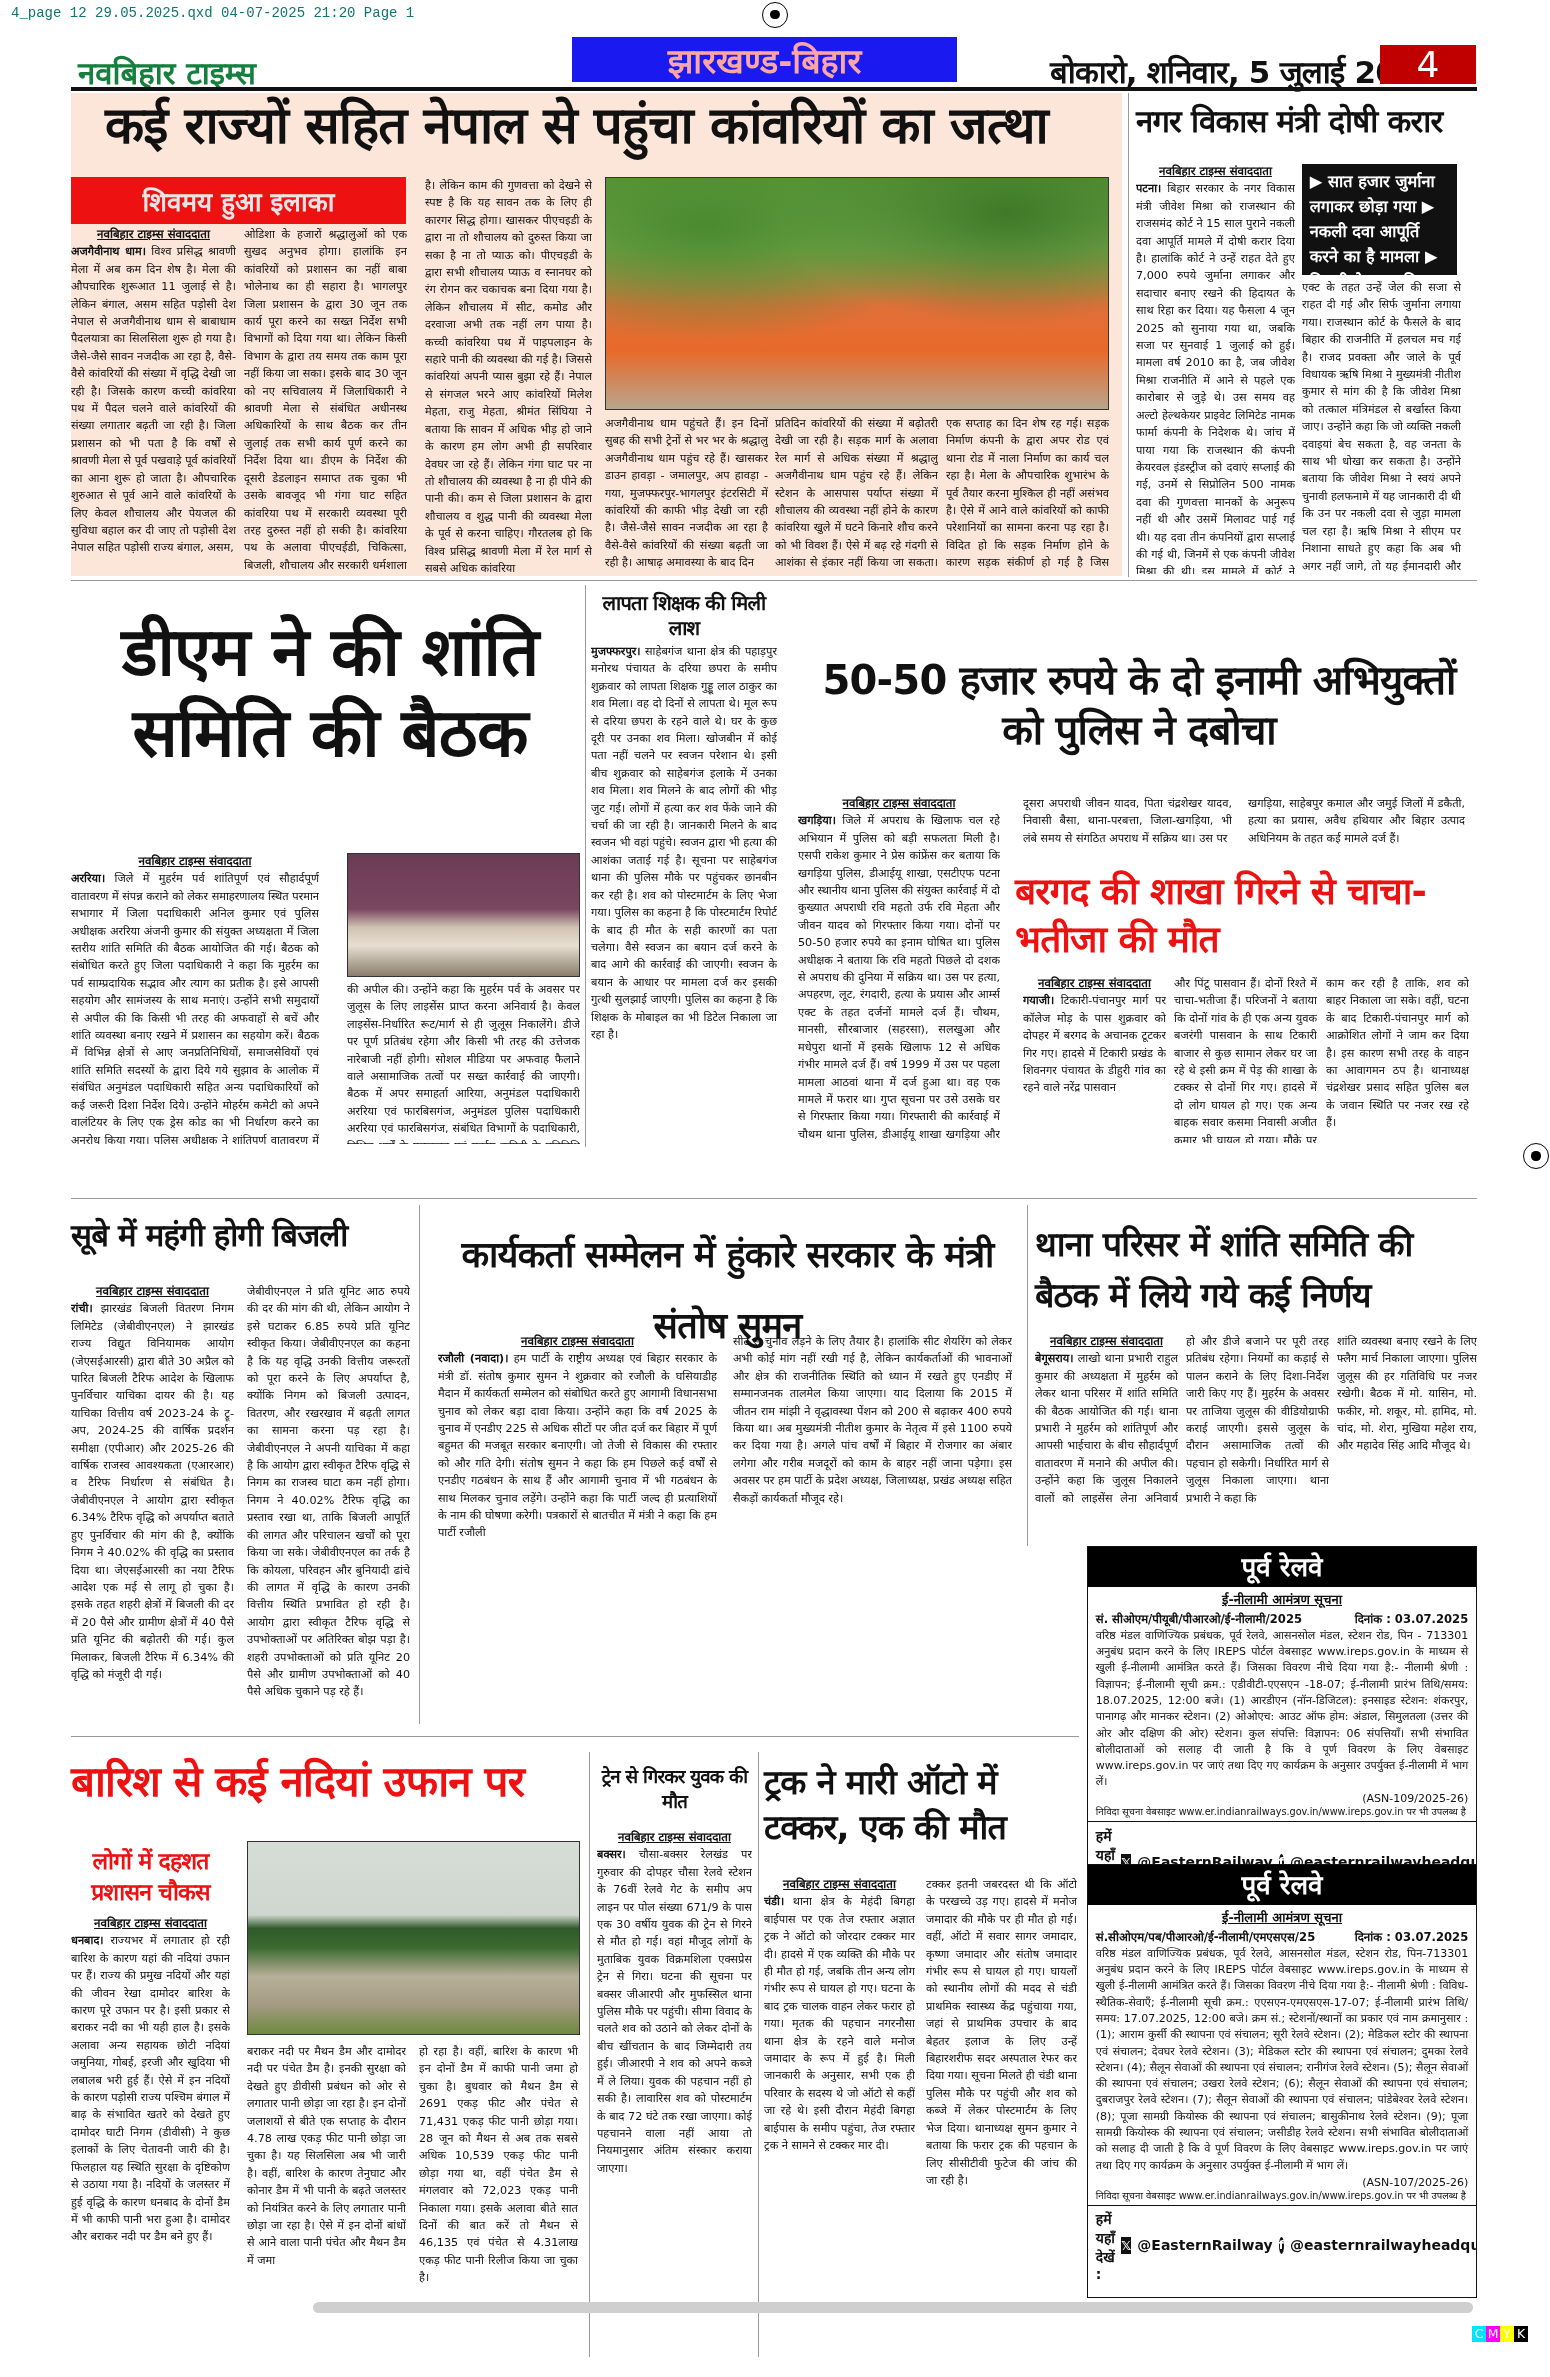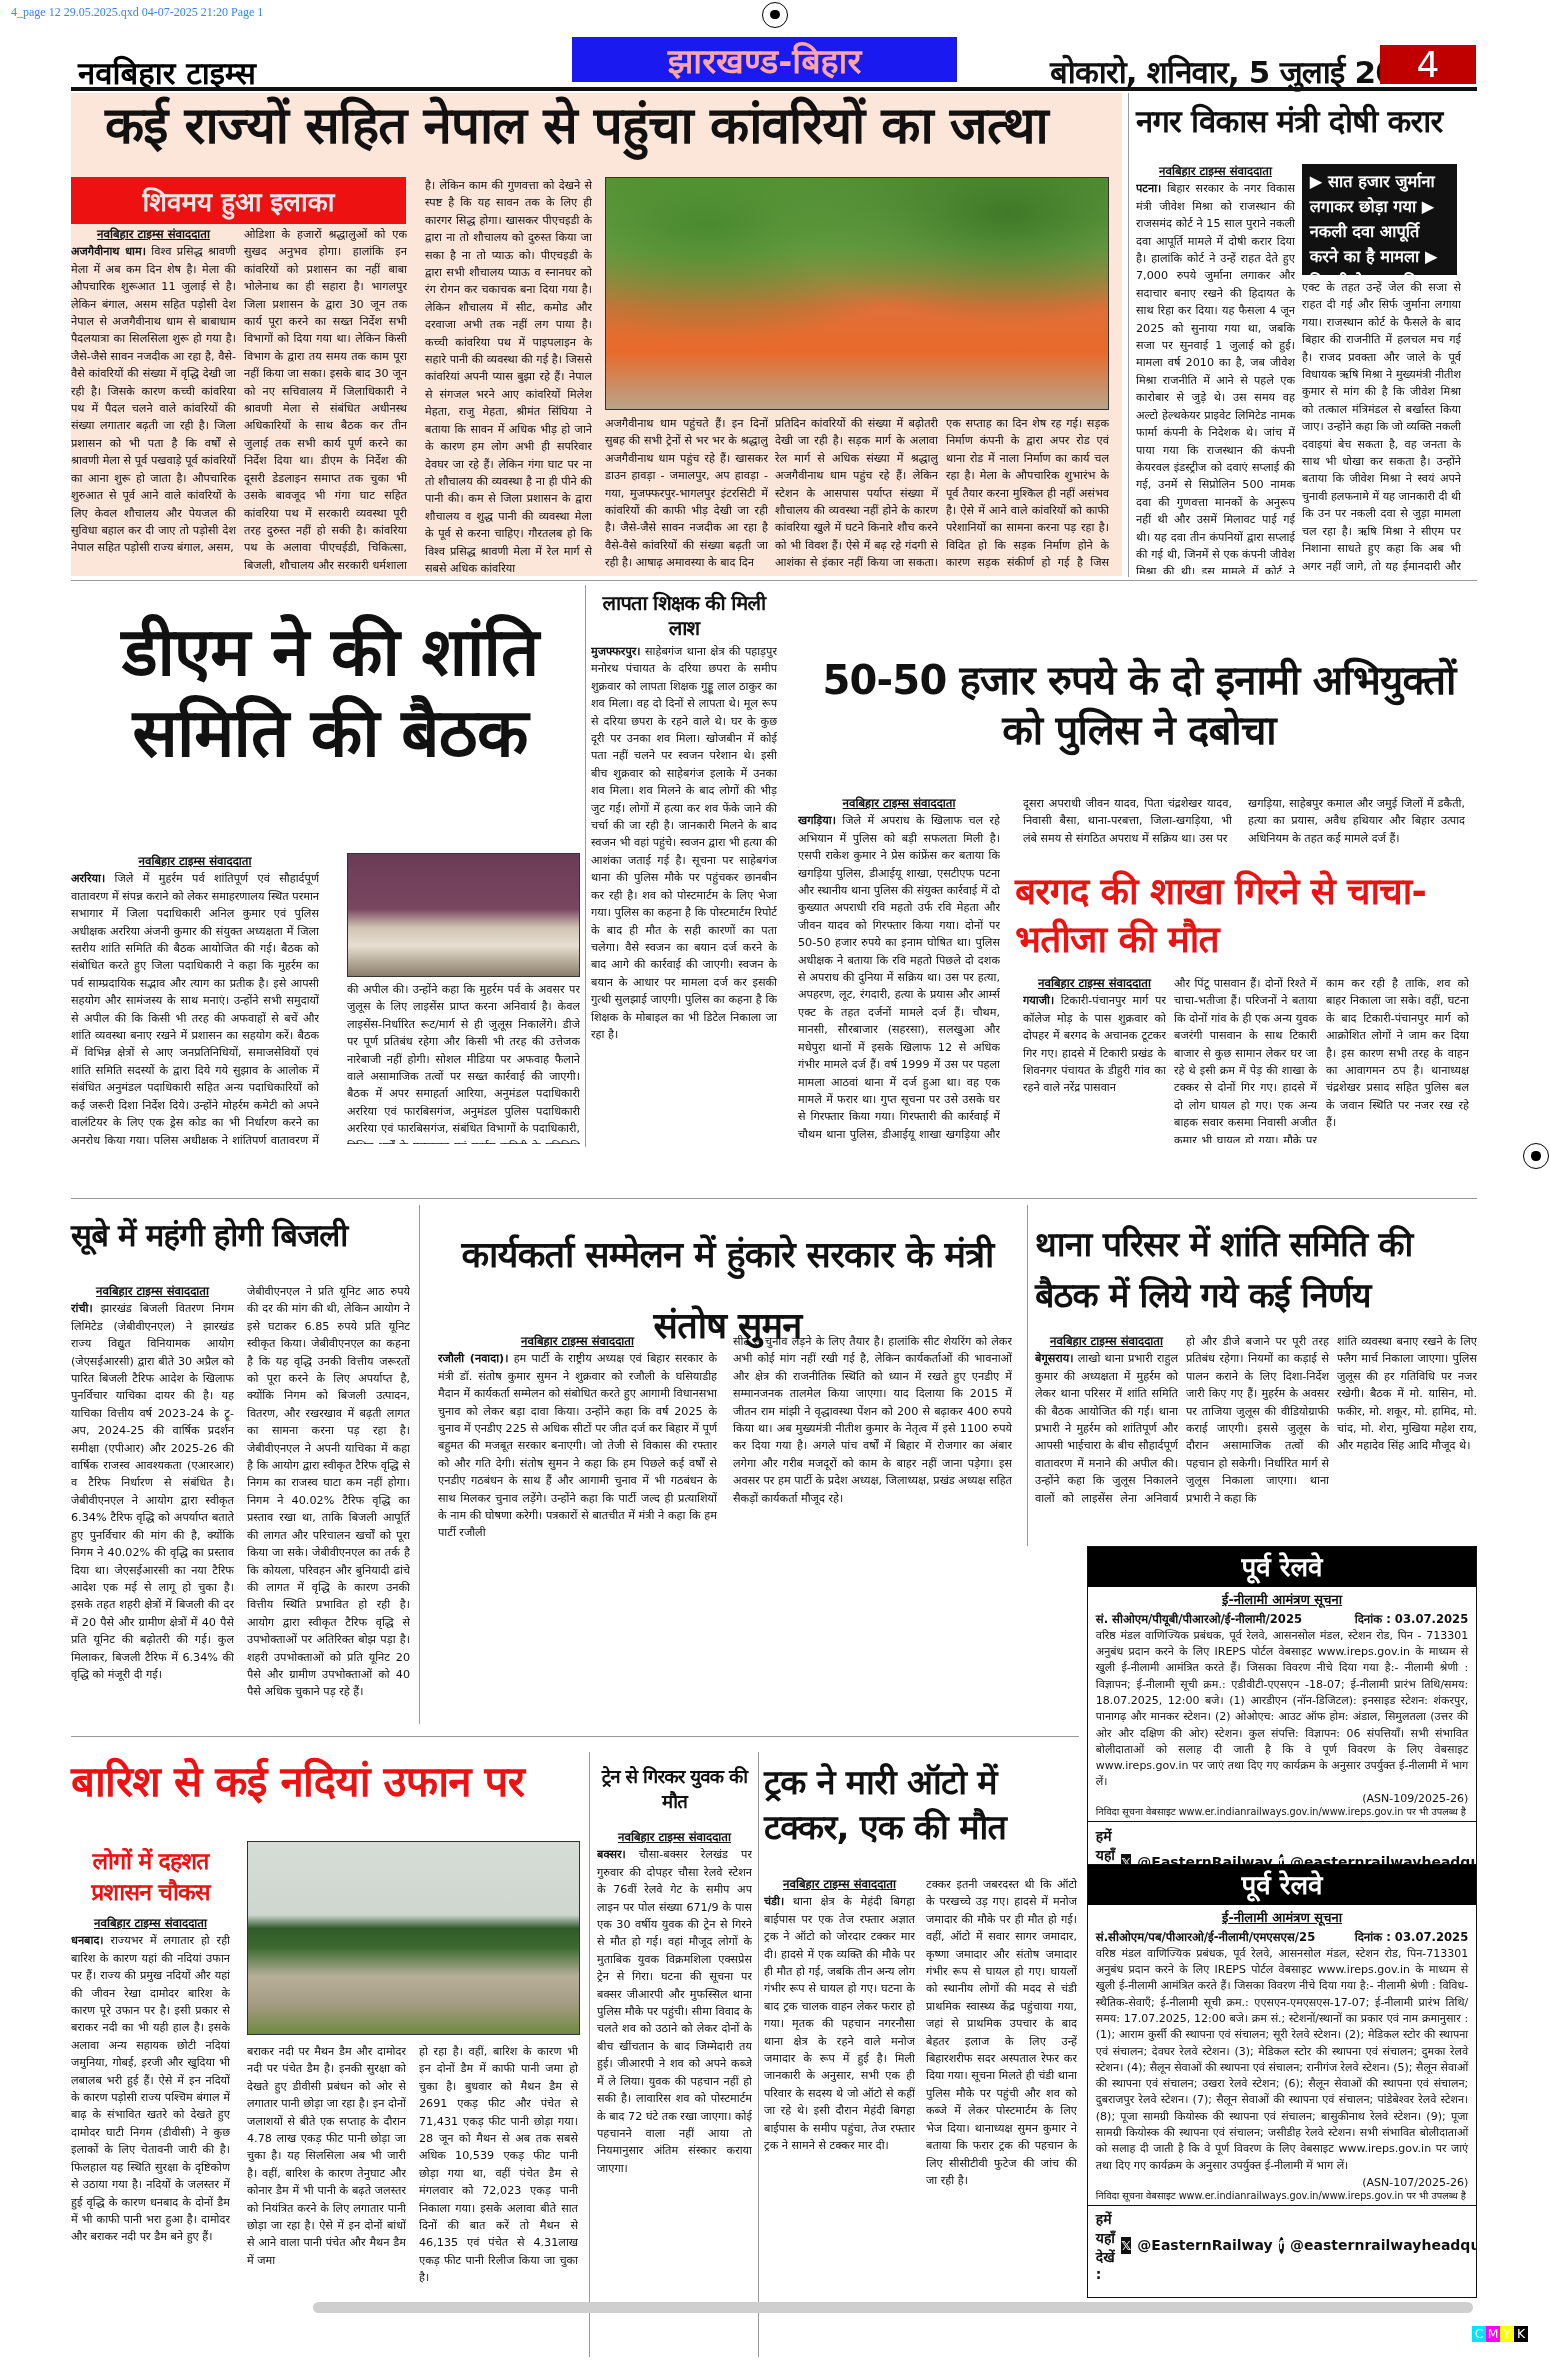--- a/index.html
+++ b/index.html
@@ -1,24 +1,24 @@
 <!DOCTYPE html>
 <html style="font-size:12.4px"><head>
 <meta charset="utf-8">
 <style>
   * { box-sizing: border-box; margin: 0; padding: 0; }
   html, body { width: 1550px; height: 2377px; background: #ffffff; overflow: hidden; }
   body { position: relative; font-family: "DejaVu Sans", sans-serif; color: #111; }
 
   .abs { position: absolute; }
-  .slug { font-family: Liberation Serif, serif; font-size: 12px; color: #3b82f6; }
+  .slug { font-family: Liberation Mono, monospace; font-size: 14px; color: #0f766e; }
   .reg-mark { width: 26px; height: 26px; border: 1.6px solid #000; border-radius: 50%; display: flex; align-items: center; justify-content: center; }
   .reg-mark::before { content: ""; width: 9.3px; height: 9.3px; background: #000; border-radius: 50%; }
 
-  .masthead-name { font-size: 31px; font-weight: bold; color: #000000; }
+  .masthead-name { font-size: 31px; font-weight: bold; color: #15803d; }
   .section-tag { background: #1a1af0; color: #fca5a5; font-size: 34px; font-weight: bold; display:flex; align-items:center; justify-content:center; }
   .dateline { font-size: 31px; font-weight: bold; color: #111; letter-spacing: -0.8px; }
   .page-no { background: #c00000; color: #fff; font-size: 36px; display:flex; align-items:center; justify-content:center; }
   .rule { background: #111; }
 
   .headline { font-weight: bold; color: #111; line-height: 1.05; letter-spacing: -0.8px; }
   .red { color: #ee1111; }
   .peach { background: #fce6da; }
 
   .col-text { font-size: 11.2px; line-height: 17.4px; text-align: justify; color: #111; overflow: hidden; }

